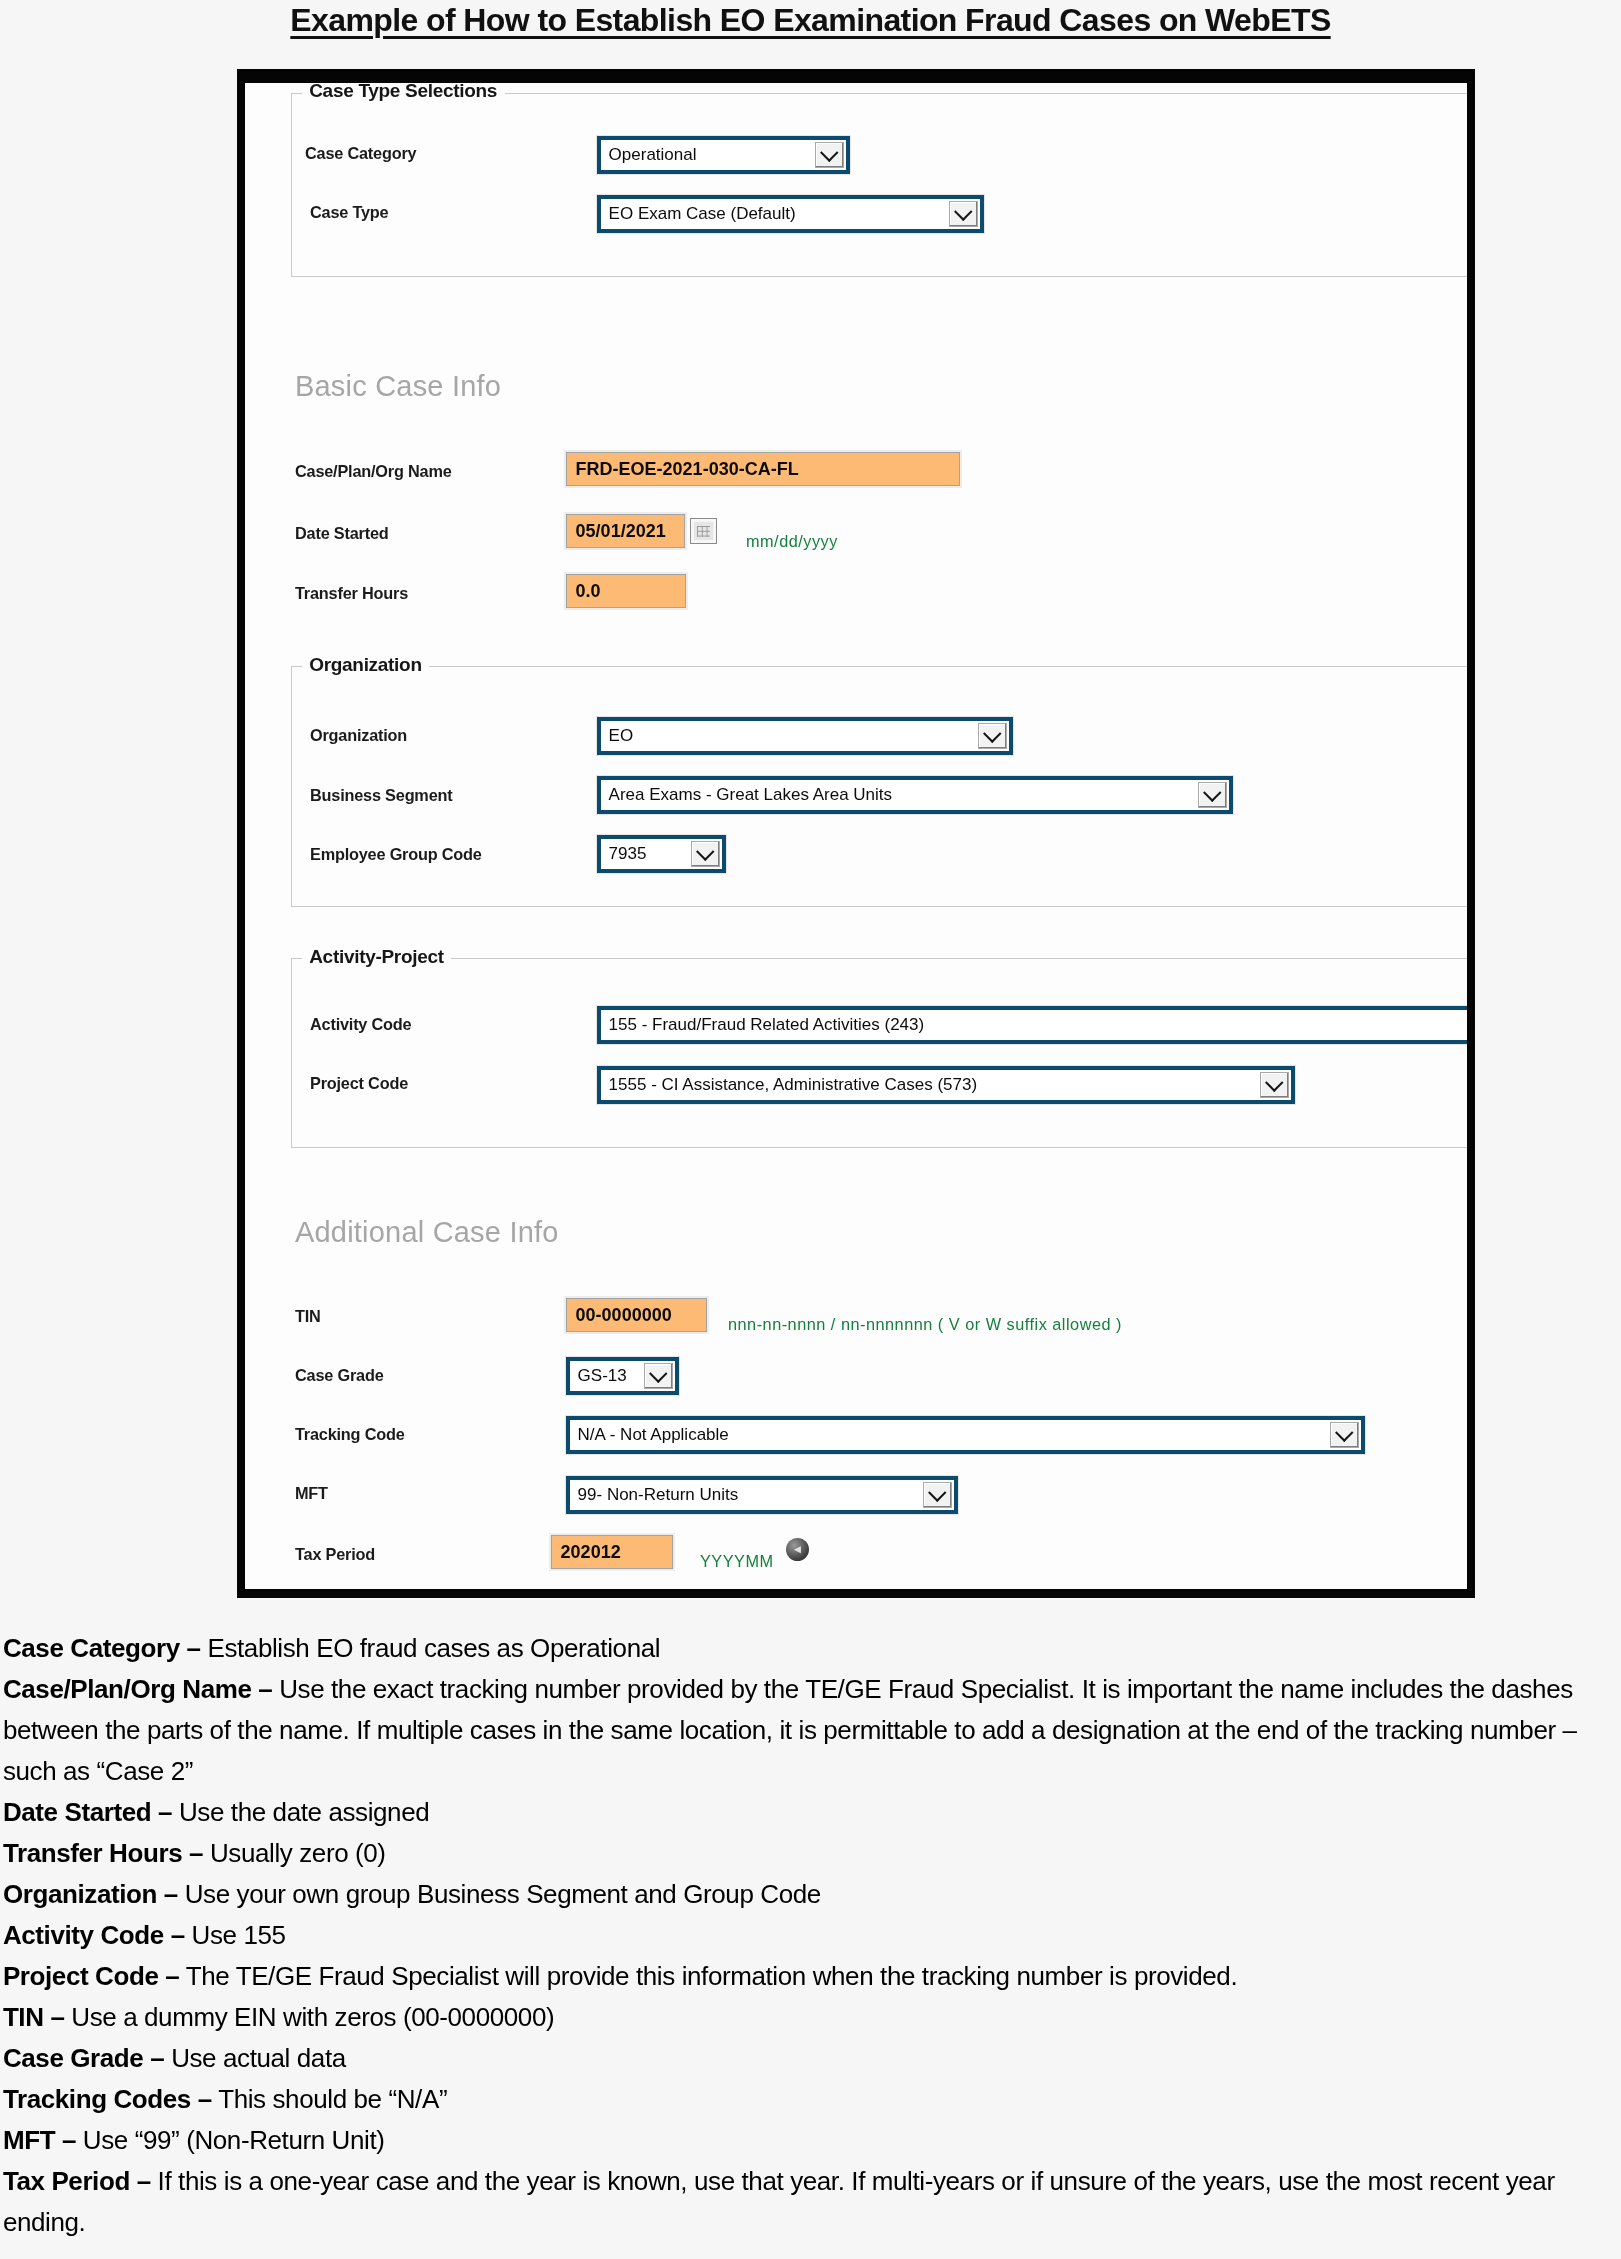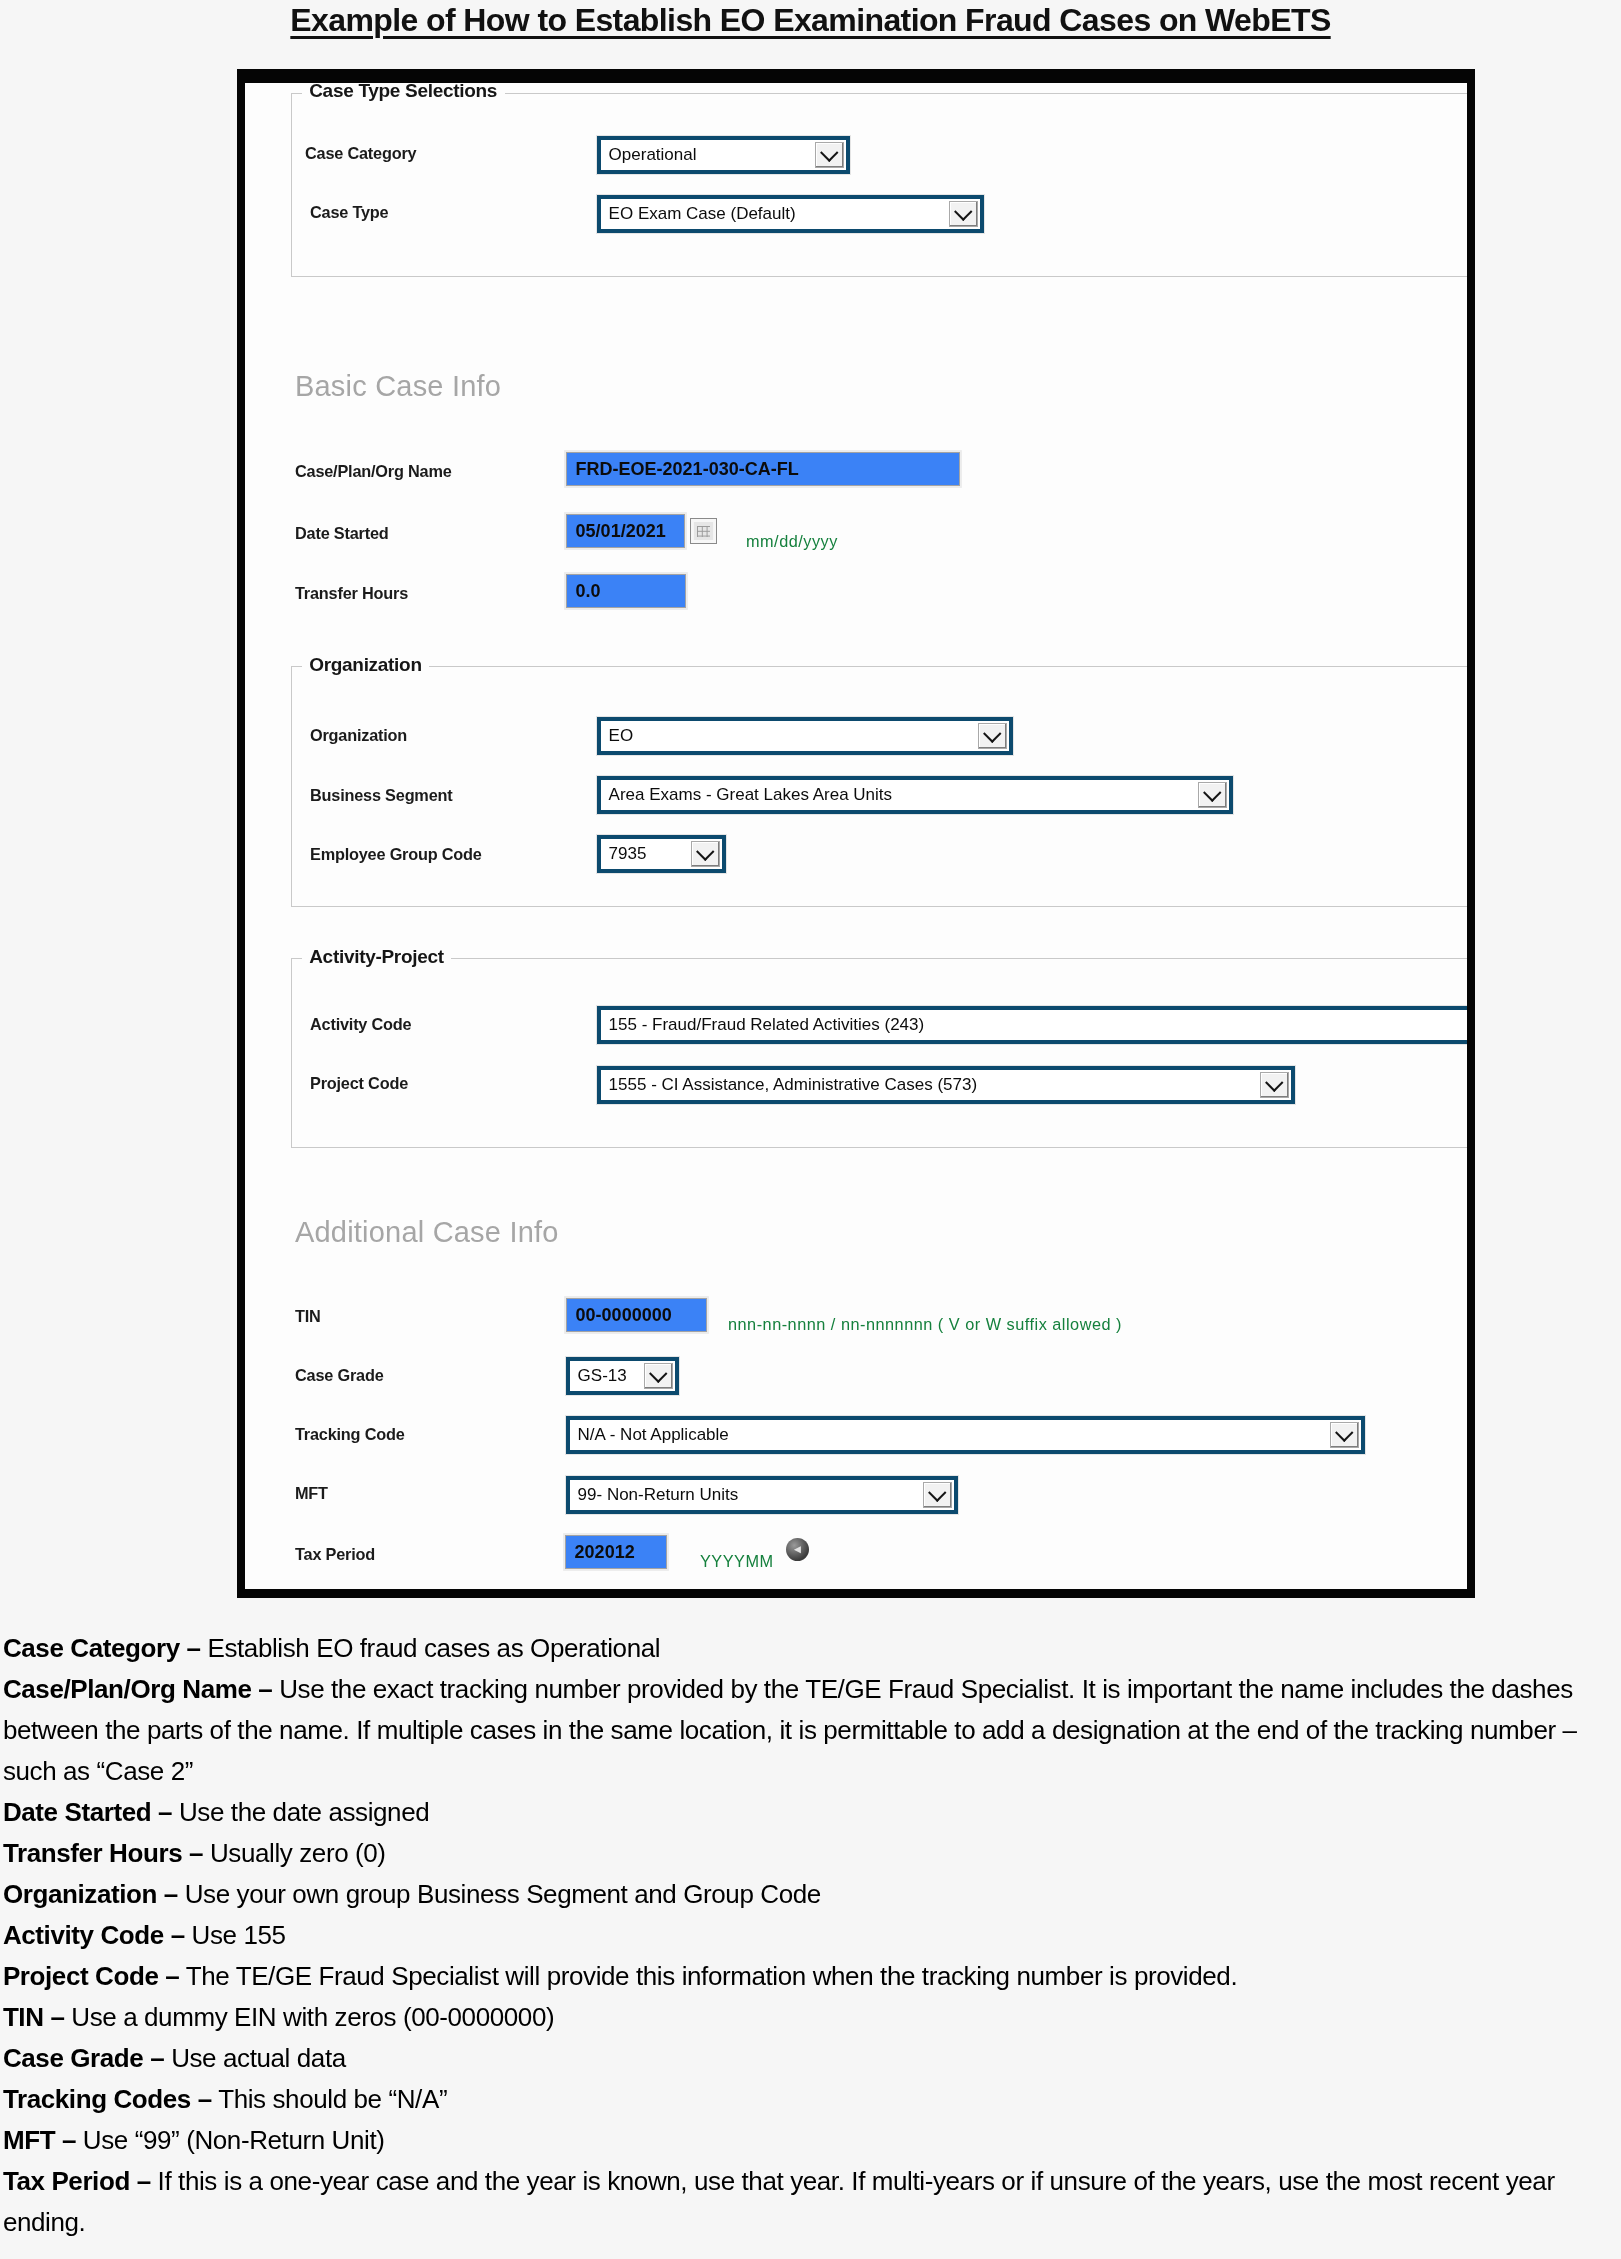--- a/index.html
+++ b/index.html
@@ -27,21 +27,21 @@
     font-size:19px;font-weight:bold;color:#161616;letter-spacing:-0.3px;white-space:nowrap;
   }
   .heading{
     position:absolute;font-size:29px;color:#a6a6a6;letter-spacing:0.2px;white-space:nowrap;
   }
   .lbl{
     position:absolute;font-size:16.3px;font-weight:bold;color:#1b1b1b;
     letter-spacing:-0.2px;white-space:nowrap;
   }
   .inp{
-    position:absolute;height:34px;background:#3b82f6;
+    position:absolute;height:34px;background:#fdba74;
     border:1px solid #a3a3a3;box-shadow:0 0 0 1.9px #ececec;
     display:flex;align-items:center;padding:0 8.6px;
     font-size:18px;font-weight:bold;color:#0c0c0c;white-space:nowrap;box-sizing:border-box;
   }
   .sel{
     position:absolute;height:38px;background:#fff;
     border:4px solid #0c4a6e;box-shadow:0 0 0 1px #e5e5e5;
     display:flex;align-items:center;padding:0 32.5px 0 7.6px;
     font-size:17px;color:#0c0c0c;white-space:nowrap;box-sizing:border-box;overflow:hidden;
   }
@@ -191,21 +191,21 @@
 
   <span class="lbl" style="left:50px;top:1401px;">MFT</span>
   <span class="sel" style="left:321px;top:1393px;width:392px;">
     <span>99- Non-Return Units</span>
     <span class="sel-btn">
         <i class="chev"></i>
       </span>
   </span>
 
   <span class="lbl" style="left:50px;top:1462px;">Tax Period</span>
-  <span class="inp" style="left:320px;top:1452px;width:102px;">
+  <span class="inp" style="left:306px;top:1452px;width:122px;">
     <span>202012</span>
   </span>
   <span class="hint" style="left:455px;top:1461px;">YYYYMM</span>
   <span class="hist" style="left:541px;top:1455px;">◄</span>
 
 </div>
 
 <div class="notes">
   <p class="note"><span class="note-term">Case Category –</span> <span>Establish EO fraud cases as Operational</span></p>
   <p class="note"><span class="note-term">Case/Plan/Org Name –</span> <span>Use the exact tracking number provided by the TE/GE Fraud Specialist. It is important the name includes the dashes between the parts of the name. If multiple cases in the same location, it is permittable to add a designation at the end of the tracking number – such as “Case 2”</span></p>

